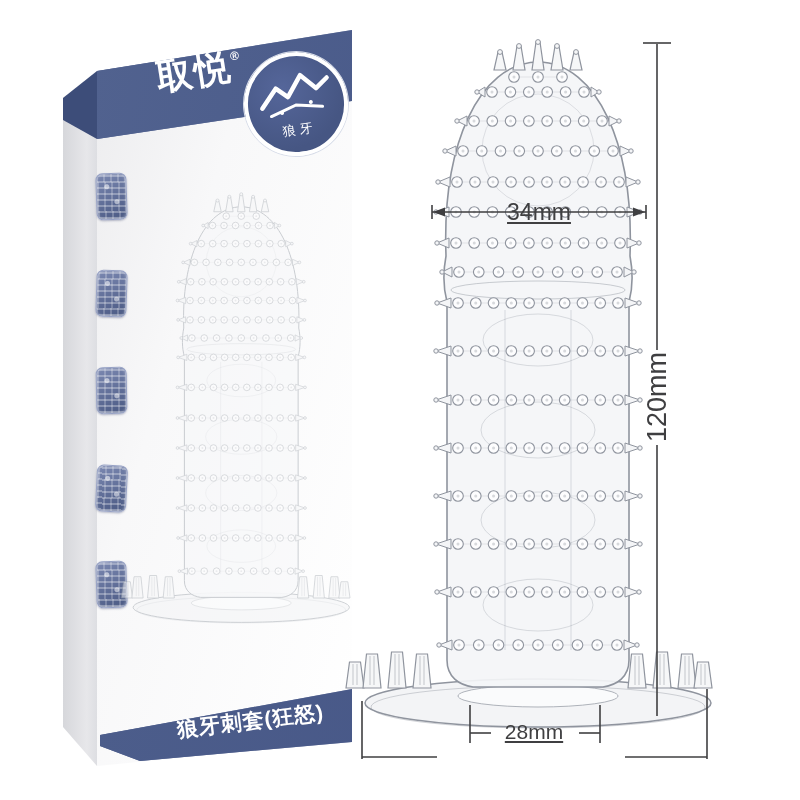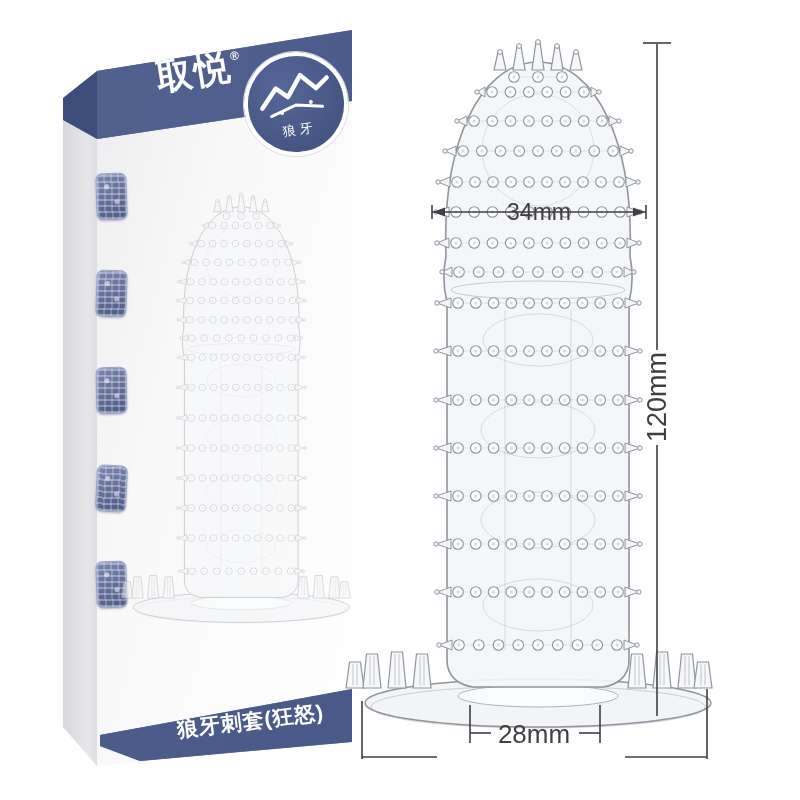--- a/index.html
+++ b/index.html
@@ -35,22 +35,22 @@
     background:
       radial-gradient(circle at 35% 28%,rgba(255,255,255,.55) 0 2px,transparent 3px),
       radial-gradient(circle at 68% 62%,rgba(255,255,255,.5) 0 2px,transparent 3px),
       repeating-linear-gradient(0deg,rgba(255,255,255,.30) 0 2px,transparent 2px 6px),
       repeating-linear-gradient(90deg,rgba(255,255,255,.22) 0 2px,transparent 2px 7px),
       linear-gradient(155deg,#7b88b1,#4a5983);
     box-shadow:0 1px 2px rgba(60,70,110,.35),inset 0 0 3px rgba(255,255,255,.5);}
   .series{left:138px;top:707px;width:225px;text-align:center;color:#fff;
     font-weight:bold;font-size:21px;transform:rotate(-7deg);letter-spacing:1px;}
   
-  .dim{position:absolute;color:#3f3f41;font-size:26px;line-height:1;}
-  .dim-c{text-align:center;}
+  .dim{position:absolute;color:#3f3f41;font-size:21px;line-height:1;}
+  .dim-c{text-align:center;text-decoration:underline;}
   #d34{left:489px;top:201px;width:100px;font-size:23px;}
   #d120{left:657px;top:397px;transform:translate(-50%,-50%) rotate(-90deg);font-size:27px;}
   #d28{left:474px;top:721px;width:120px;}
   #d62{left:472px;top:753px;width:120px;}
   svg.layer{position:absolute;left:0;top:0;pointer-events:none;}
 </style>
 </head>
 <body>
 
 <div class="scene">

